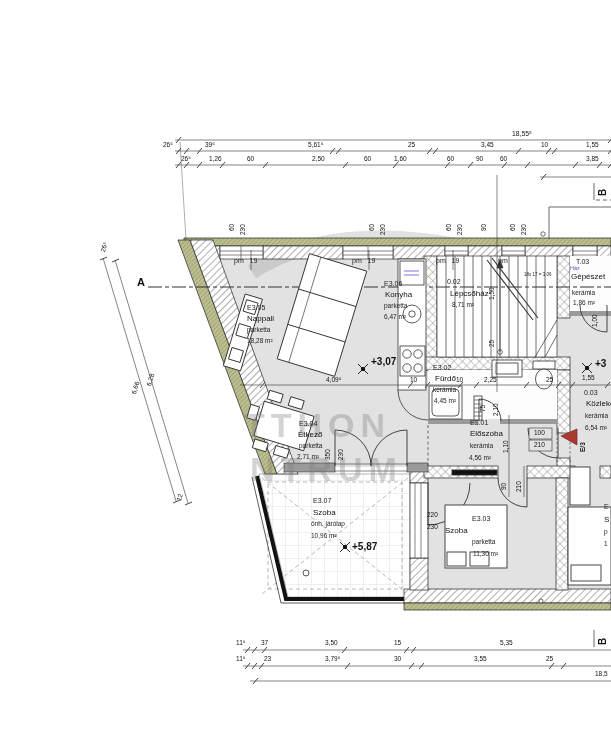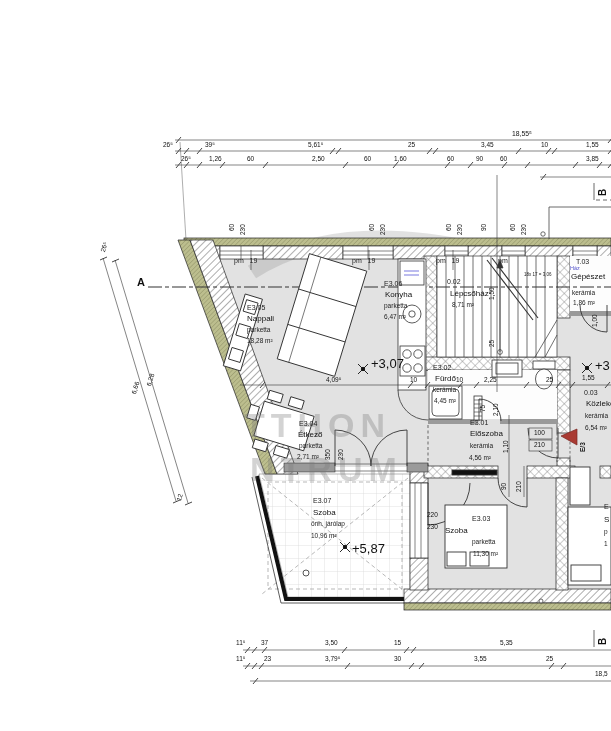--- a/index.html
+++ b/index.html
@@ -10,21 +10,21 @@
   .code{font-size:7px;color:#222;}
   .nm{font-size:8px;font-weight:normal;color:#111;}
   .sub{font-size:6.5px;color:#222;}
   .dim{font-size:6.5px;color:#111;}
   .dimr{font-size:6.5px;color:#111;transform:rotate(-90deg);transform-origin:0 0;}
   .dims{font-size:6.8px;color:#111;}
   .tiny{font-size:4.5px;color:#222;}
   .mk{font-size:11px;font-weight:bold;color:#111;}
   .mkr{font-size:10px;font-weight:bold;color:#111;transform:rotate(-90deg);transform-origin:0 0;}
   .haz{font-size:5.5px;color:#5555cc;}
-  .lvl{font-size:13px;font-weight:normal;color:#111;}
+  .lvl{font-size:10px;font-weight:bold;color:#111;}
   .wm1{position:absolute;font-size:125px;font-weight:bold;color:rgba(120,120,120,.38);letter-spacing:-6px;}
   .wm2{position:absolute;font-size:34px;font-weight:bold;color:rgba(120,120,120,.33);letter-spacing:6px;text-align:center;}
   .pm{font-size:7px;color:#222;}
 </style>
 </head>
 <body>
 
 <div id="canvas">
 
 <svg width="611" height="731" viewBox="0 0 611 731">

